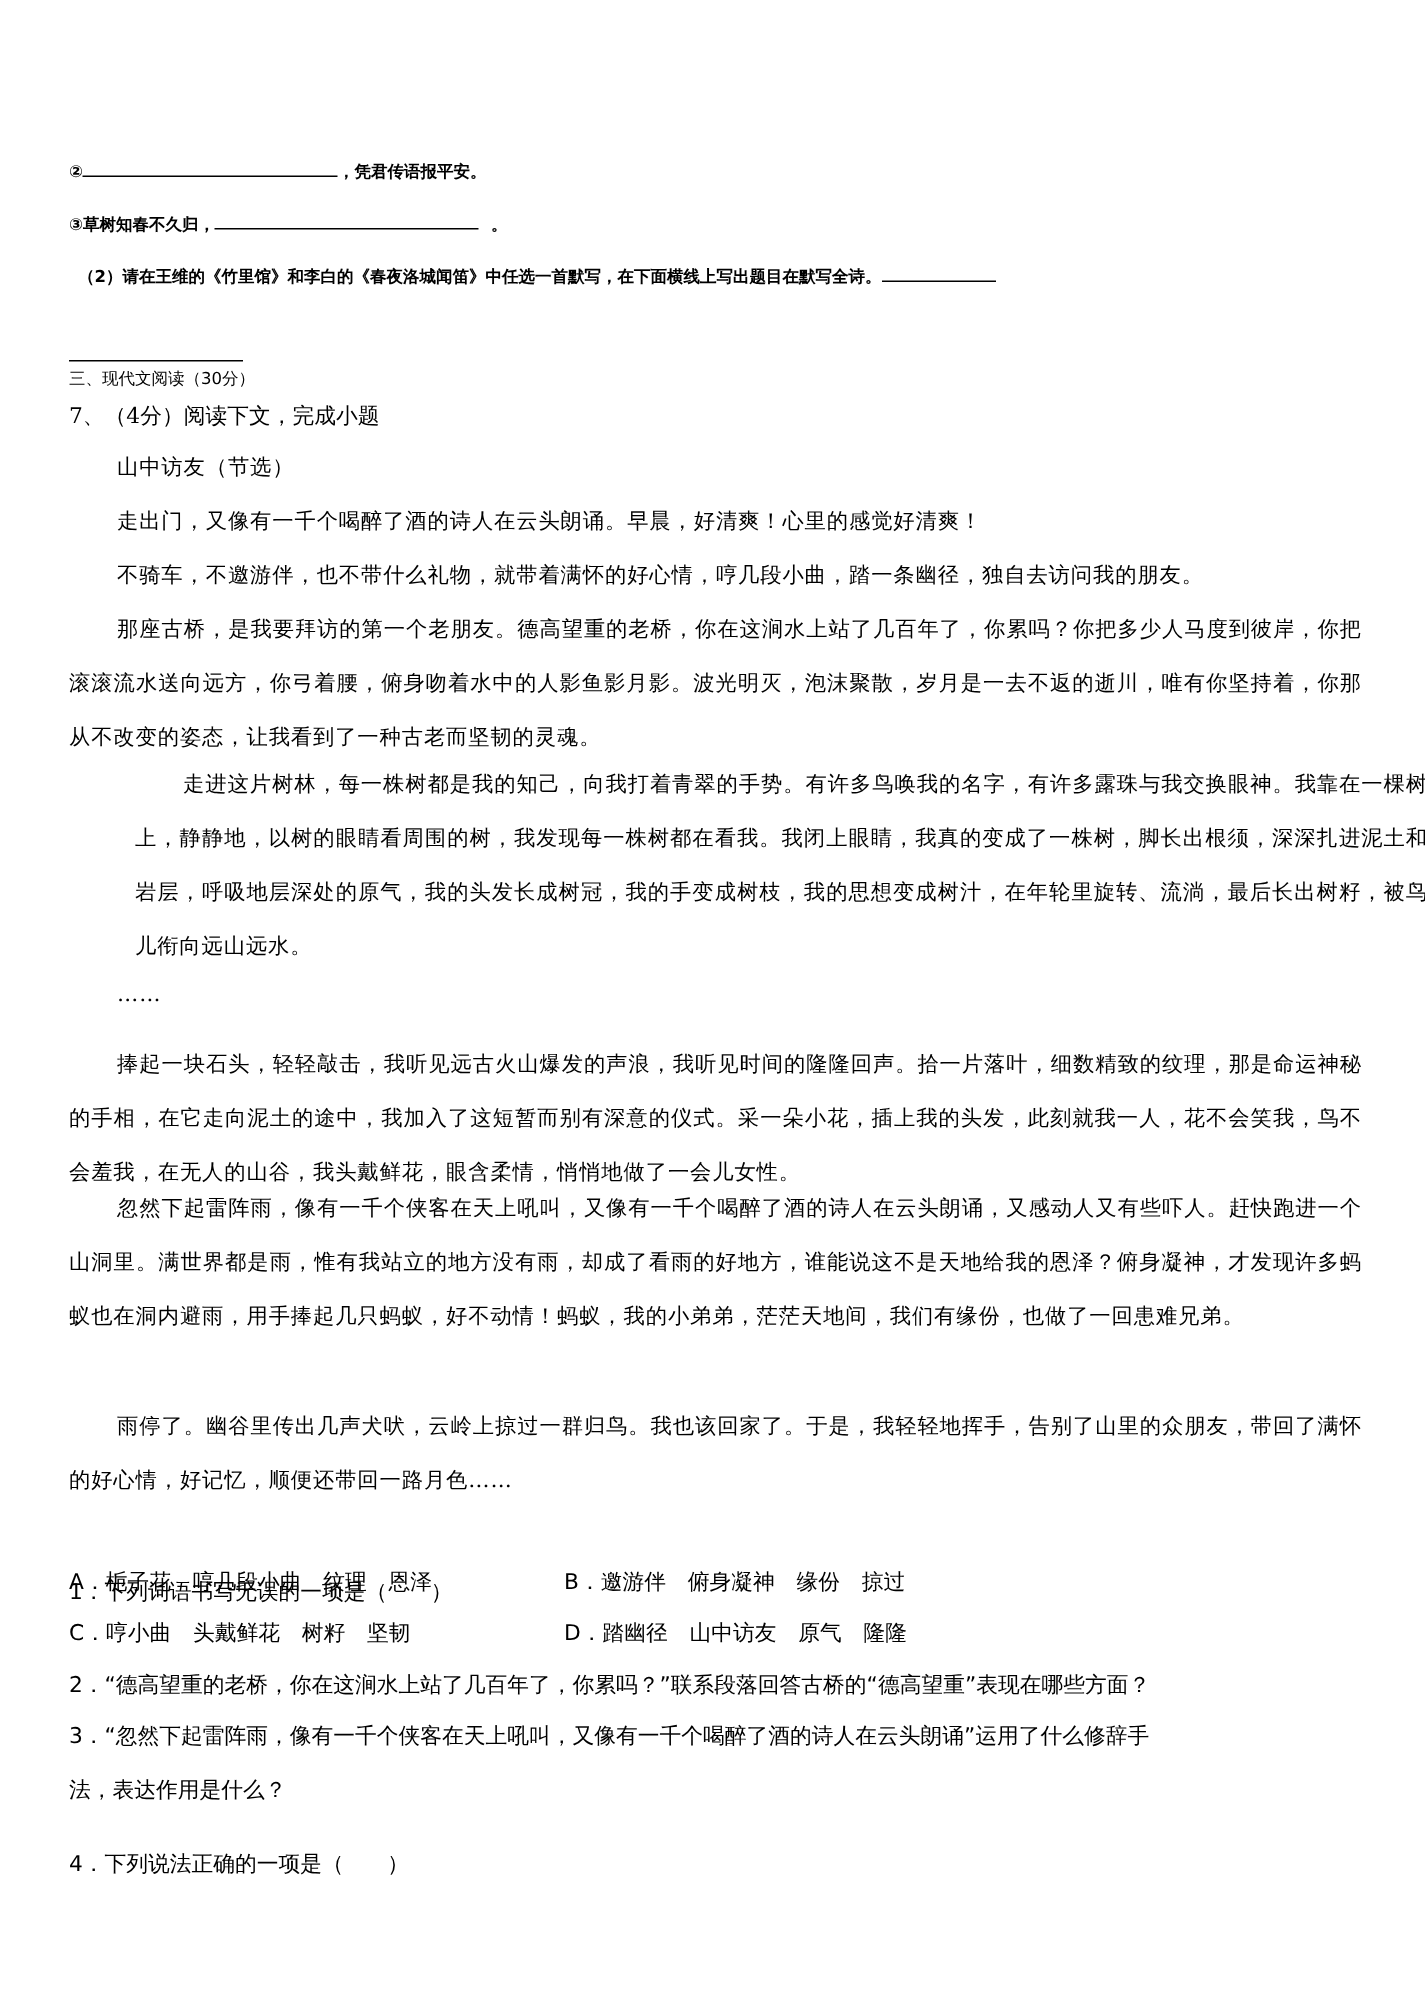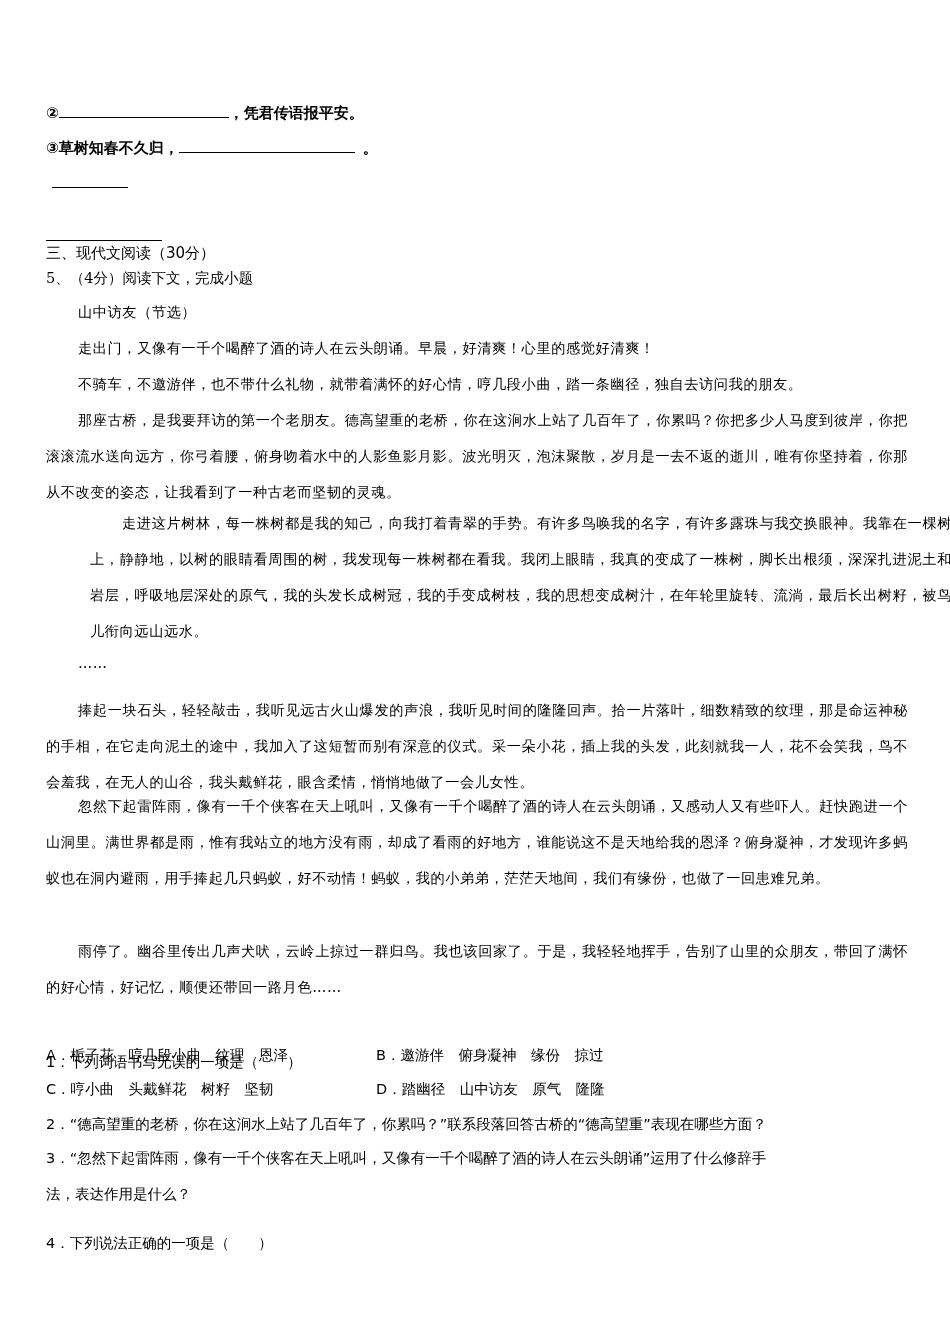--- a/index.html
+++ b/index.html
@@ -1,46 +1,46 @@
 <!DOCTYPE html>
 <html><head>
 <meta charset="utf-8">
 <style>
   html, body { margin: 0; padding: 0; background: #ffffff; }
   body {
     width: 950px; height: 1344px; position: relative; overflow: hidden;
     color: #000; font-family: "DejaVu Serif", "Liberation Serif", serif;
   }
   .line { position: absolute; left: 46px; white-space: nowrap; font-size: 14.5px; line-height: 20px; }
-  .bold { font-family: "DejaVu Sans", "Liberation Sans", sans-serif; font-weight: bold; font-size: 15px; }
+  .bold { font-family: "DejaVu Sans", "Liberation Sans", sans-serif; font-weight: bold; font-size: 11px; }
   .sans { font-family: "DejaVu Sans", "Liberation Sans", sans-serif; }
   .blank { display: inline-block; border-bottom: 1.2px solid #000; height: 14px; vertical-align: baseline; }
   .para { position: absolute; left: 46px; width: 862px; font-size: 14.2px; line-height: 36px; text-align: justify; text-align-last: left; letter-spacing: 0.6px; }
   .indent { text-indent: 32px; }
   .opt { display: inline-block; }
 </style>
 </head>
 <body>
 
 <div class="line bold" style="top:103px;">
   <span>②</span><span class="blank" style="width:170px;"></span><span>，凭君传语报平安。</span>
 </div>
 <div class="line bold" style="top:138px;">
   <span>③</span><span>草树知春不久归，</span><span class="blank" style="width:176px;"></span><span style="margin-left:8px;">。</span>
 </div>
 <div class="line bold" style="top:173px; left:52px;">
-  <span class="blank" style="width:76px;"></span>
+  <span>（2）请在王维的《竹里馆》和李白的《春夜洛城闻笛》中任选一首默写，在下面横线上写出题目在默写全诗。</span><span class="blank" style="width:76px;"></span>
 </div>
 <div class="line" style="top:226px;">
   <span class="blank" style="width:116px;"></span>
 </div>
 
 <div class="line bold" style="top:243px; font-weight:normal;">三、现代文阅读（30分）</div>
 
-<div class="line" style="top:268px;">5、（4分）阅读下文，完成小题</div>
+<div class="line" style="top:268px;">7、（4分）阅读下文，完成小题</div>
 
 <div class="para indent" style="top:294px;">山中访友（节选）</div>
 <div class="para indent" style="top:330px;">走出门，又像有一千个喝醉了酒的诗人在云头朗诵。早晨，好清爽！心里的感觉好清爽！</div>
 <div class="para indent" style="top:366px;">不骑车，不邀游伴，也不带什么礼物，就带着满怀的好心情，哼几段小曲，踏一条幽径，独自去访问我的朋友。</div>
 <div class="para indent" style="top:402px;">那座古桥，是我要拜访的第一个老朋友。德高望重的老桥，你在这涧水上站了几百年了，你累吗？你把多少人马度到彼岸，你把滚滚流水送向远方，你弓着腰，俯身吻着水中的人影鱼影月影。波光明灭，泡沫聚散，岁月是一去不返的逝川，唯有你坚持着，你那从不改变的姿态，让我看到了一种古老而坚韧的灵魂。</div>
 <div class="para indent" style="top:505px;margin-left:44px;">走进这片树林，每一株树都是我的知己，向我打着青翠的手势。有许多鸟唤我的名字，有许多露珠与我交换眼神。我靠在一棵树上，静静地，以树的眼睛看周围的树，我发现每一株树都在看我。我闭上眼睛，我真的变成了一株树，脚长出根须，深深扎进泥土和岩层，呼吸地层深处的原气，我的头发长成树冠，我的手变成树枝，我的思想变成树汁，在年轮里旋转、流淌，最后长出树籽，被鸟儿衔向远山远水。</div>
 <div class="para indent" style="top:645px;">……</div>
 <div class="para indent" style="top:692px;">捧起一块石头，轻轻敲击，我听见远古火山爆发的声浪，我听见时间的隆隆回声。拾一片落叶，细数精致的纹理，那是命运神秘的手相，在它走向泥土的途中，我加入了这短暂而别有深意的仪式。采一朵小花，插上我的头发，此刻就我一人，花不会笑我，鸟不会羞我，在无人的山谷，我头戴鲜花，眼含柔情，悄悄地做了一会儿女性。</div>
 <div class="para indent" style="top:788px;">忽然下起雷阵雨，像有一千个侠客在天上吼叫，又像有一千个喝醉了酒的诗人在云头朗诵，又感动人又有些吓人。赶快跑进一个山洞里。满世界都是雨，惟有我站立的地方没有雨，却成了看雨的好地方，谁能说这不是天地给我的恩泽？俯身凝神，才发现许多蚂蚁也在洞内避雨，用手捧起几只蚂蚁，好不动情！蚂蚁，我的小弟弟，茫茫天地间，我们有缘份，也做了一回患难兄弟。</div>
 <div class="para indent" style="top:933px;">雨停了。幽谷里传出几声犬吠，云岭上掠过一群归鸟。我也该回家了。于是，我轻轻地挥手，告别了山里的众朋友，带回了满怀的好心情，好记忆，顺便还带回一路月色……</div>

